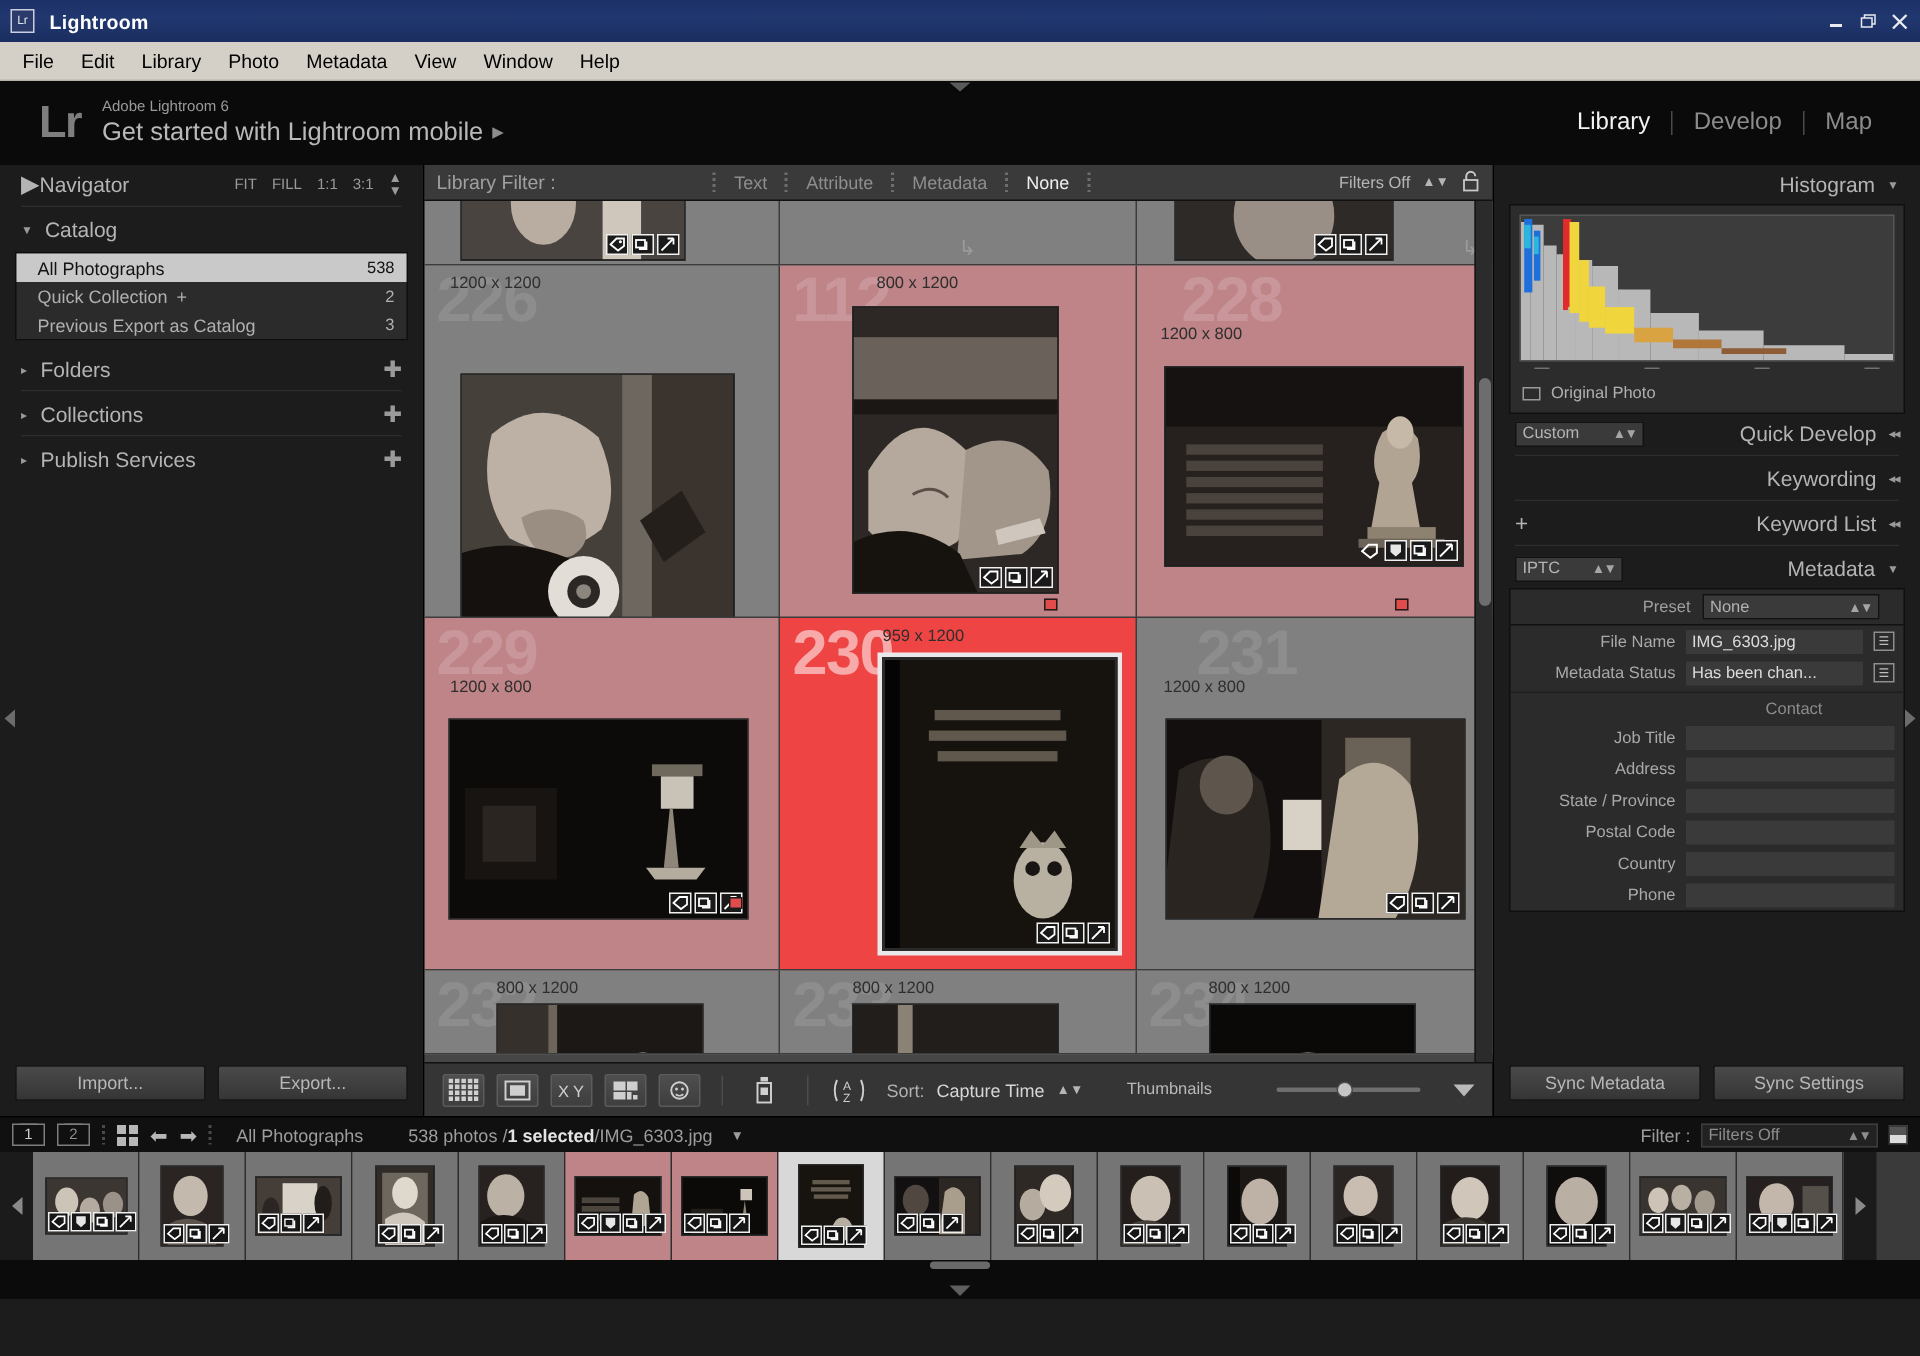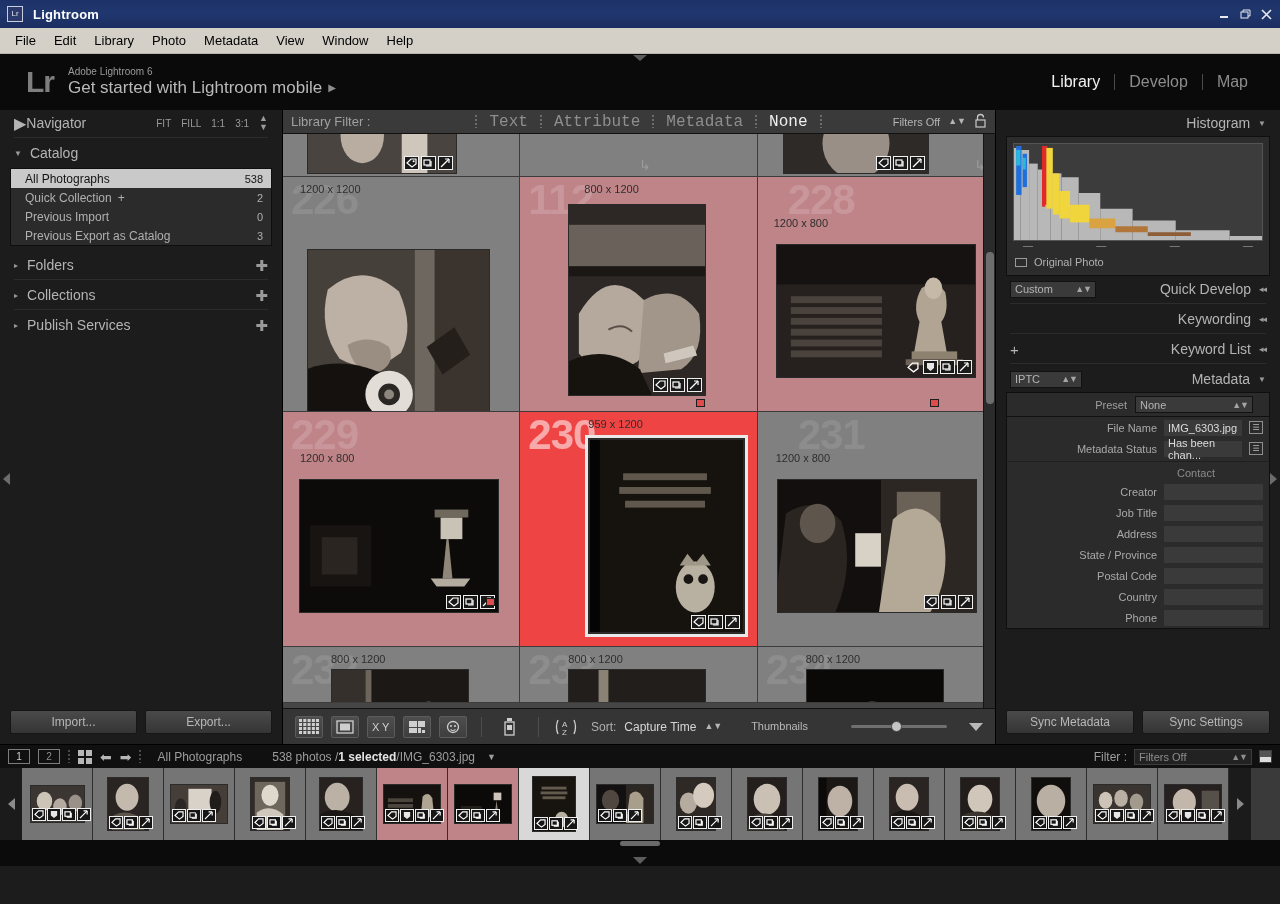--- a/index.html
+++ b/index.html
@@ -108,21 +108,21 @@
   .center { flex: 1; display: flex; flex-direction: column; background: #1c1c1c; min-width:0; }
   .filterbar {
     height: 24px; background: #3a3a3a; border-bottom: 1px solid #111;
     display: flex; align-items: center; padding: 0 8px; color: #a8a8a8; font-size: 12px;
     position: relative;
   }
   .fb-label { color: #a0a0a0; font-size: 13px; }
   .fb-tabs { display: flex; align-items: center; margin-left: 100px; gap: 0; }
   .fb-dotsep { width: 2px; height: 13px;
      background: repeating-linear-gradient(to bottom,#6d6d6d 0 2px,transparent 2px 4px); margin: 0 5px; }
-  .fb-tab { font-size: 16px; color: #8e8e8e; padding: 0 7px; font-family: Liberation Mono, monospace; }
+  .fb-tab { font-size: 12px; color: #8e8e8e; padding: 0 7px; }
   .fb-tab.active { color: #efefef; }
   .fb-right { margin-left: auto; display: flex; align-items: center; gap: 8px; }
   .fb-off { font-size: 11px; color: #b5b5b5; }
   .lock-ic { color: #c9c9c9; font-size: 13px; }
 
   .gridwrap { flex: 1; background: #464646; position: relative; overflow: hidden; }
   .grid { display: grid; grid-template-columns: repeat(3, 1fr); }
   .cell {
     position: relative; overflow: hidden; border-right: 1px solid #3c3c3c;
     border-bottom: 1px solid #3c3c3c; background: #808080;
@@ -213,21 +213,21 @@
     align-items: center; padding: 0 4px; color: #b3b3b3; font-size: 11px; min-width: 86px;
   }
   .selectbox .sv { flex: 1; }
   .selectbox .sw { font-size: 9px; color: #a5a5a5; letter-spacing: -1px; }
   .selectbox.wide { min-width: 118px; }
 
   .meta-box { border: 1px solid #0f0f0f; background: #2b2b2b; }
   .meta-presetrow { display: flex; align-items: center; gap: 8px; padding: 3px 16px;
      border-bottom: 1px solid #111; }
   .meta-presetrow .lbl { margin-left: auto; font-size: 11px; color: #9f9f9f; }
-  .meta-row { display: flex; align-items: center; height: 21px; padding: 0 6px; gap: 7px; margin-left: 40px; }
+  .meta-row { display: flex; align-items: center; height: 21px; padding: 0 6px; gap: 7px; }
   .meta-row .lbl { width: 104px; text-align: right; font-size: 11px; color: #a9a9a9; }
   .meta-row .val {
     flex: 1; height: 16px; background: #3a3a3a; color: #dcdcdc; font-size: 11px;
     display: flex; align-items: center; padding: 0 4px;
   }
   .meta-row .listic { width: 14px; height: 13px; border: 1px solid #8e8e8e; color: #bdbdbd;
      font-size: 8px; display: flex; align-items: center; justify-content: center; }
   .meta-section { text-align: center; font-size: 11px; color: #8c8c8c; padding: 5px 0 2px 0;
      border-top: 1px solid #1f1f1f; margin-top: 2px; }
   .meta-section-inner { margin-left: 8px; text-align: left; padding-left: 108px; }
@@ -378,24 +378,20 @@
           </div>
           <div class="catalog-box">
             <div class="cat-row sel">
               <span>All Photographs</span>
               <span class="count">538</span>
             </div>
             <div class="cat-row">
               <span>Quick Collection</span>
               <span class="qplus">+</span>
               <span class="count">2</span>
-            </div>
-            <div class="cat-row">
-              <span>Previous Import</span>
-              <span class="count">0</span>
             </div>
             <div class="cat-row">
               <span>Previous Export as Catalog</span>
               <span class="count">3</span>
             </div>
           </div>
 
           <div class="panel-hdr">
             <span class="tri">▸</span>
             <span>Folders</span>
@@ -967,24 +963,20 @@
               <span class="lbl">Metadata Status</span>
               <span class="val">Has been chan...</span>
               <span class="listic">☰</span>
             </div>
 
             <div class="meta-section">
               <span class="meta-section-inner">Contact</span>
             </div>
 
             <div class="meta-row">
-              <span class="lbl">Creator</span>
-              <span class="val"></span>
-            </div>
-            <div class="meta-row">
               <span class="lbl">Job Title</span>
               <span class="val"></span>
             </div>
             <div class="meta-row">
               <span class="lbl">Address</span>
               <span class="val"></span>
             </div>
             <div class="meta-row">
               <span class="lbl">State / Province</span>
               <span class="val"></span>

